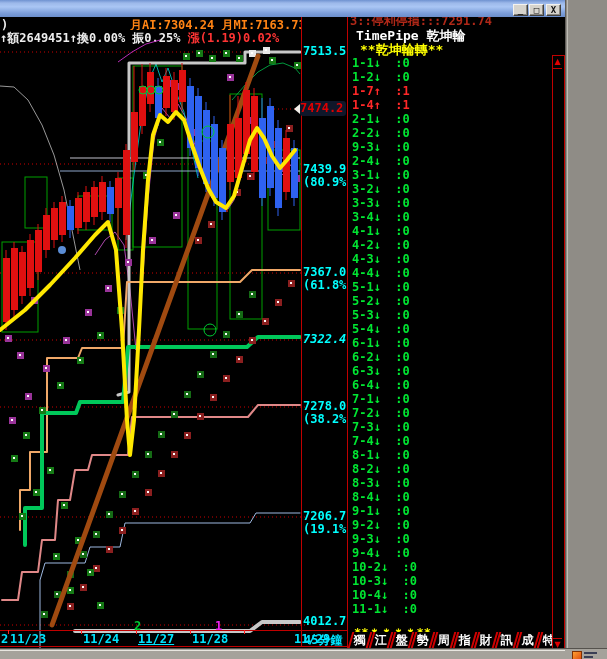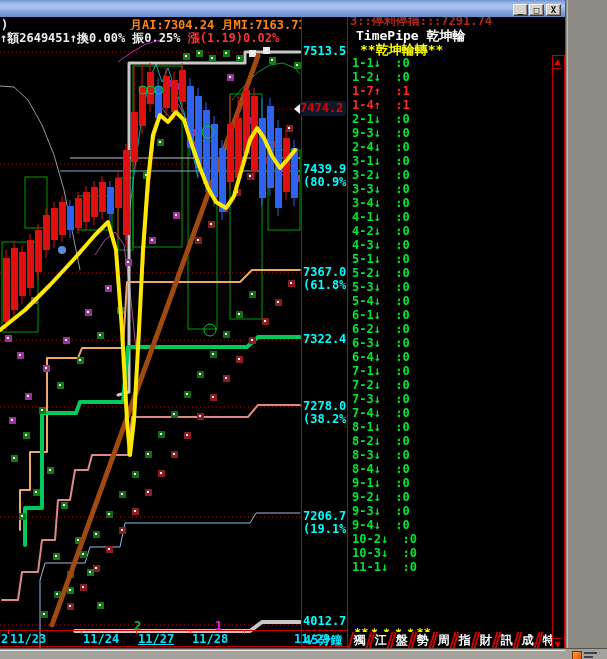--- a/index.html
+++ b/index.html
@@ -391,21 +391,21 @@
       <div id="axis-vline" class="a"></div>
       <div id="axis-hline1" class="a"></div>
       <div id="axis-hline2" class="a"></div>
 
       <div id="price-labels">
           <div class="pricelab a" style="top: 28px; white-space: pre;">7513.5</div>
           <div class="pricelab a" style="top: 139px; white-space: pre; margin-top: 7px;">7439.9
 (80.9%)</div>
           <div class="pricelab a" style="top: 249px; white-space: pre;">7367.0
 (61.8%)</div>
-          <div class="pricelab a" style="top: 316px; white-space: pre;">7322.4</div>
+          <div class="pricelab a" style="top: 316px; white-space: pre; font-style: italic;">7322.4</div>
           <div class="pricelab a" style="top: 383px; white-space: pre;">7278.0
 (38.2%)</div>
           <div class="pricelab a" style="top: 493px; white-space: pre;">7206.7
 (19.1%)</div>
           <div class="pricelab a" style="top: 598px; white-space: pre;">4012.7</div>
         </div>
       <div id="cur-bubble" class="a" style="top: 84px;">7474.2</div>
 
       <div id="x-axis">
         <span class="datelab a" style="left:1px">2</span>
@@ -428,29 +428,31 @@
           <div>3::停利停損:::7291.74</div>
         </div>
       <div id="sp-title" class="a">TimePipe 乾坤輪</div>
       <div id="sp-sub" class="a">**乾坤輪轉**</div>
       <div id="sp-rows" class="a">
           <div class="sprow down">1-1↓  :0</div>
           <div class="sprow down">1-2↓  :0</div>
           <div class="sprow up">1-7↑  :1</div>
           <div class="sprow up">1-4↑  :1</div>
           <div class="sprow down">2-1↓  :0</div>
+          <div class="sprow down">2-2↓  :0</div>
           <div class="sprow down">9-3↓  :0</div>
           <div class="sprow down">2-4↓  :0</div>
           <div class="sprow down">3-1↓  :0</div>
           <div class="sprow down">3-2↓  :0</div>
           <div class="sprow down">3-3↓  :0</div>
           <div class="sprow down">3-4↓  :0</div>
           <div class="sprow down">4-1↓  :0</div>
           <div class="sprow down">4-2↓  :0</div>
           <div class="sprow down">4-3↓  :0</div>
+          <div class="sprow down">4-4↓  :0</div>
           <div class="sprow down">5-1↓  :0</div>
           <div class="sprow down">5-2↓  :0</div>
           <div class="sprow down">5-3↓  :0</div>
           <div class="sprow down">5-4↓  :0</div>
           <div class="sprow down">6-1↓  :0</div>
           <div class="sprow down">6-2↓  :0</div>
           <div class="sprow down">6-3↓  :0</div>
           <div class="sprow down">6-4↓  :0</div>
           <div class="sprow down">7-1↓  :0</div>
           <div class="sprow down">7-2↓  :0</div>
@@ -459,20 +461,21 @@
           <div class="sprow down">8-1↓  :0</div>
           <div class="sprow down">8-2↓  :0</div>
           <div class="sprow down">8-3↓  :0</div>
           <div class="sprow down">8-4↓  :0</div>
           <div class="sprow down">9-1↓  :0</div>
           <div class="sprow down">9-2↓  :0</div>
           <div class="sprow down">9-3↓  :0</div>
           <div class="sprow down">9-4↓  :0</div>
           <div class="sprow down">10-2↓  :0</div>
           <div class="sprow down">10-3↓  :0</div>
+          <div class="sprow down">10-4↓  :0</div>
           <div class="sprow down">11-1↓  :0</div>
         </div>
       <div id="sp-foot" class="a">**＊＊＊＊**</div>
       <div id="tabbar" class="a">
           <div class="tab">
             <span>獨</span>
           </div>
           <div class="tab">
             <span>江</span>
           </div>

